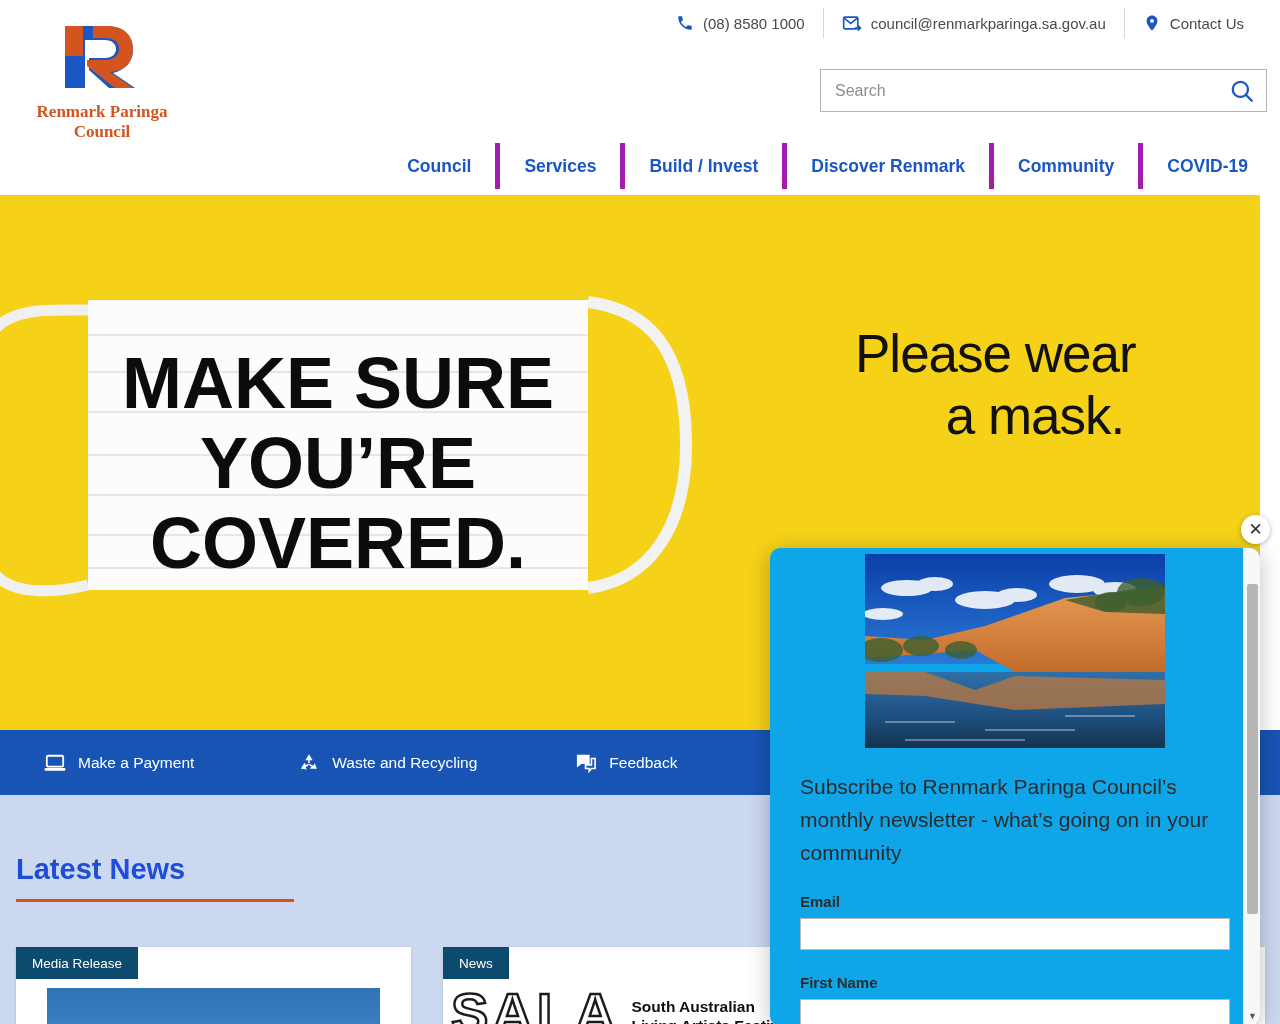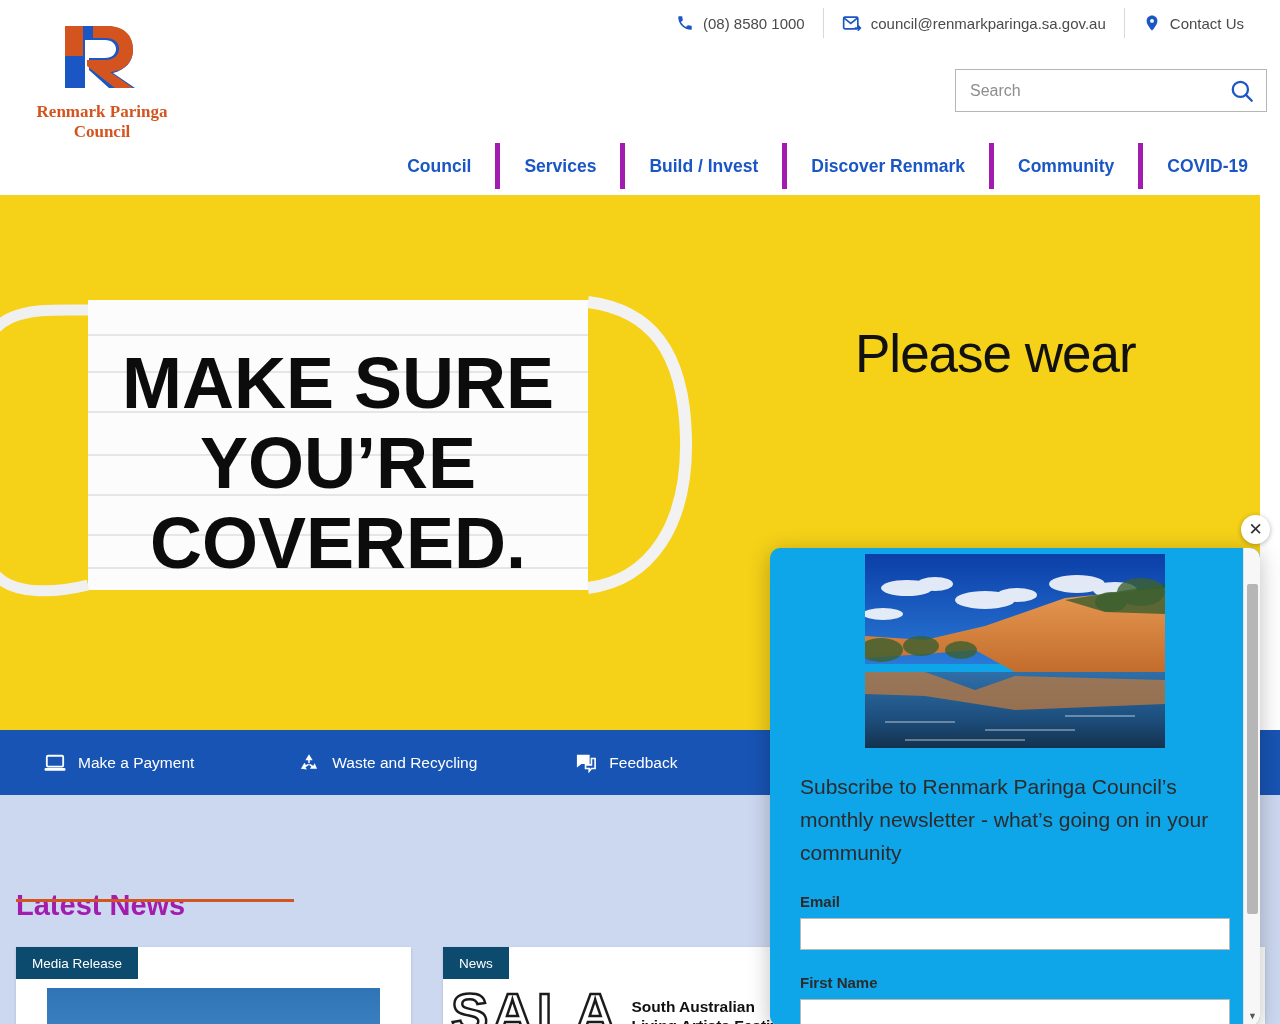--- a/index.html
+++ b/index.html
@@ -33,21 +33,21 @@
     display: flex; align-items: center; gap: 9px;
     padding: 0 18px; height: 30px;
     font-size: 15px; color: #4a4a4a;
     white-space: nowrap;
   }
   .topitem + .topitem { border-left: 1px solid #d8d8d8; }
   .topitem svg { display: block; }
 
   .search-wrap {
     position: absolute; right: 13px; top: 69px;
-    width: 312px; height: 43px;
+    width: 447px; height: 43px;
     border: 1px solid #b5b5b5; background: #fff;
     display: flex; align-items: center;
   }
   .search-input {
     flex: 1; height: 100%; border: none; outline: none;
     padding: 0 14px; font-size: 16px; color: #333;
     font-family: "Liberation Sans", sans-serif; background: transparent;
   }
   .search-input::placeholder { color: #8d8d8d; }
   .search-btn {
@@ -107,21 +107,21 @@
   .ql:nth-child(3) { margin-left: 98px; }
   .ql:nth-child(4) { margin-left: 92px; }
 
   
   .news {
     position: absolute; left: 0; top: 795px; width: 1280px; height: 229px;
     background: #ccd8f0;
   }
   .news-title {
     position: absolute; left: 16px; top: 58px;
-    color: #a21caf; font-size: 29px; font-weight: bold; margin-top: 36px;
+    color: #1d4ed8; font-size: 29px; font-weight: bold;
   }
   .news-rule {
     position: absolute; left: 16px; top: 104px;
     width: 278px; height: 3px; background: #d4541f;
   }
   .cards { position: absolute; left: 16px; top: 152px; display: flex; gap: 32px; }
   .card {
     width: 395px; background: #fff; position: relative;
     box-shadow: 0 1px 3px rgba(0,0,0,.12);
     height: 90px; overflow: hidden;
@@ -290,20 +290,21 @@
     </g>
     <path d="M118 30 C 60 30 18 25 4 95 C -8 160 2 230 22 290 C 40 318 90 312 118 305" fill="none" stroke="#f0f0f0" stroke-width="11"></path>
     <path d="M618 22 C 680 30 714 70 716 158 C 718 246 680 300 618 308" fill="none" stroke="#f2f2f2" stroke-width="12"></path>
     <text x="368" y="128" font-family="Liberation Sans, sans-serif" font-size="72" font-weight="bold" fill="#0c0c0c" text-anchor="middle">MAKE SURE</text>
     <text x="368" y="208" font-family="Liberation Sans, sans-serif" font-size="72" font-weight="bold" fill="#0c0c0c" text-anchor="middle">YOU’RE</text>
     <text x="368" y="288" font-family="Liberation Sans, sans-serif" font-size="72" font-weight="bold" fill="#0c0c0c" text-anchor="middle">COVERED.</text>
   </svg>
 
   <div class="hero-head">
     <span>Please wear</span>
+    <span class="l2">a mask.</span>
   </div>
 
   <svg class="sa-seal" viewBox="0 0 88 88">
     <circle cx="44" cy="44" r="40" fill="none" stroke="#111" stroke-width="4"></circle>
     <circle cx="44" cy="44" r="27" fill="#f5d118" stroke="#111" stroke-width="3"></circle>
     <path d="M44 22 L52 48 L44 66 L36 48 Z" fill="#111"></path>
     <path id="sealArc" d="M16 46 A28 28 0 0 1 72 46" fill="none"></path>
     <text font-family="Liberation Sans, sans-serif" font-size="12" font-weight="bold" fill="#111">
       <textPath href="#sealArc" startOffset="16%">SOUTH</textPath>
     </text>

